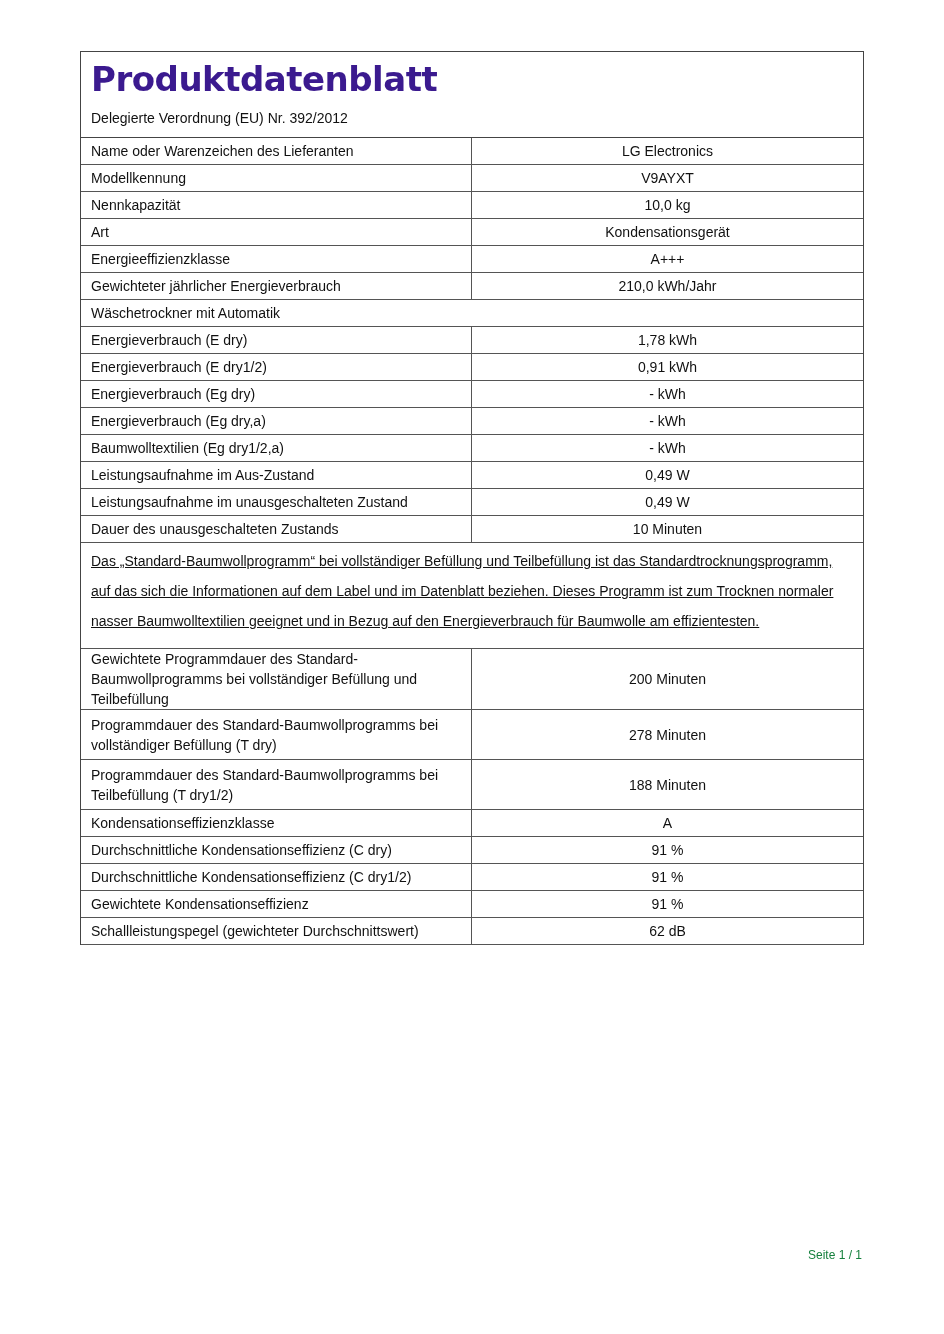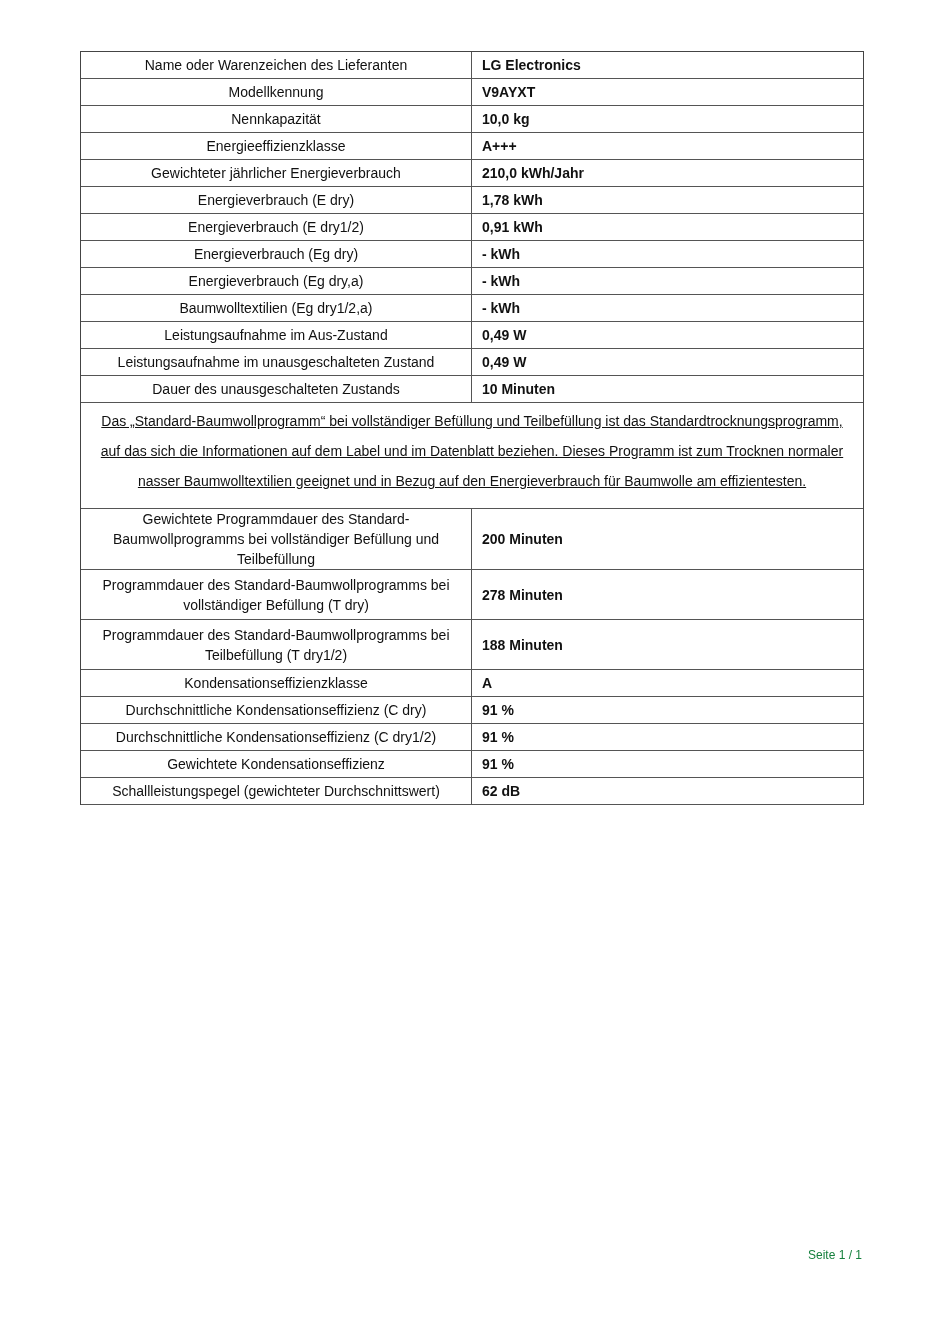--- a/index.html
+++ b/index.html
@@ -2,53 +2,64 @@
 <html><head>
 <meta charset="utf-8">
 <style>
   html, body { margin: 0; padding: 0; background: #ffffff; }
   body { width: 944px; height: 1334px; position: relative; font-family: "Liberation Sans", sans-serif; color: #111; }
   .sheet { position: absolute; left: 80px; top: 51px; width: 782px; border: 1px solid #444; border-bottom: none; }
   .header { border-bottom: 1px solid #444; padding: 4px 10px 9px 10px; }
   .title { font-family: "DejaVu Sans", sans-serif; font-weight: bold; font-size: 34px; color: #3b1a8f; letter-spacing: -0.5px; line-height: 46px; margin: 0; }
   .subtitle { font-size: 14px; line-height: 20px; margin-top: 6px; }
   table { border-collapse: collapse; width: 100%; table-layout: fixed; }
-  td { border-bottom: 1px solid #555; font-size: 14px; padding: 0 10px; height: 26px; line-height: 20px; vertical-align: middle; text-align: center; }
+  td { border-bottom: 1px solid #555; font-size: 14px; padding: 0 10px; height: 26px; line-height: 20px; vertical-align: middle; }
   td.label { width: 370px; border-right: 1px solid #555; }
-  td.value { text-align: left; font-weight: bold; }
+  td.value { text-align: center; font-weight: normal; }
   td.full { border-right: none; }
   td.para { line-height: 30px; padding-top: 3px; padding-bottom: 12px; text-decoration: underline; }
   tr.tall td { height: 49px; }
   .footer { position: absolute; right: 82px; top: 1248px; font-size: 12px; color: #15803d; }
 </style>
 </head>
 <body>
 
 <div class="sheet">
+  <div class="header">
+    <h1 class="title">Produktdatenblatt</h1>
+    <div class="subtitle">Delegierte Verordnung (EU) Nr. 392/2012</div>
+  </div>
   <table>
     <tbody>
       <tr>
           <td class="label">Name oder Warenzeichen des Lieferanten</td>
           <td class="value">LG Electronics</td>
         </tr>
       <tr>
           <td class="label">Modellkennung</td>
           <td class="value">V9AYXT</td>
         </tr>
       <tr>
           <td class="label">Nennkapazität</td>
           <td class="value">10,0 kg</td>
         </tr>
       <tr>
+          <td class="label">Art</td>
+          <td class="value">Kondensationsgerät</td>
+        </tr>
+      <tr>
           <td class="label">Energieeffizienzklasse</td>
           <td class="value">A+++</td>
         </tr>
       <tr>
           <td class="label">Gewichteter jährlicher Energieverbrauch</td>
           <td class="value">210,0 kWh/Jahr</td>
+        </tr>
+      <tr>
+          <td class="full" colspan="2">Wäschetrockner mit Automatik</td>
         </tr>
       <tr>
           <td class="label">Energieverbrauch (E dry)</td>
           <td class="value">1,78 kWh</td>
         </tr>
       <tr>
           <td class="label">Energieverbrauch (E dry1/2)</td>
           <td class="value">0,91 kWh</td>
         </tr>
       <tr>

